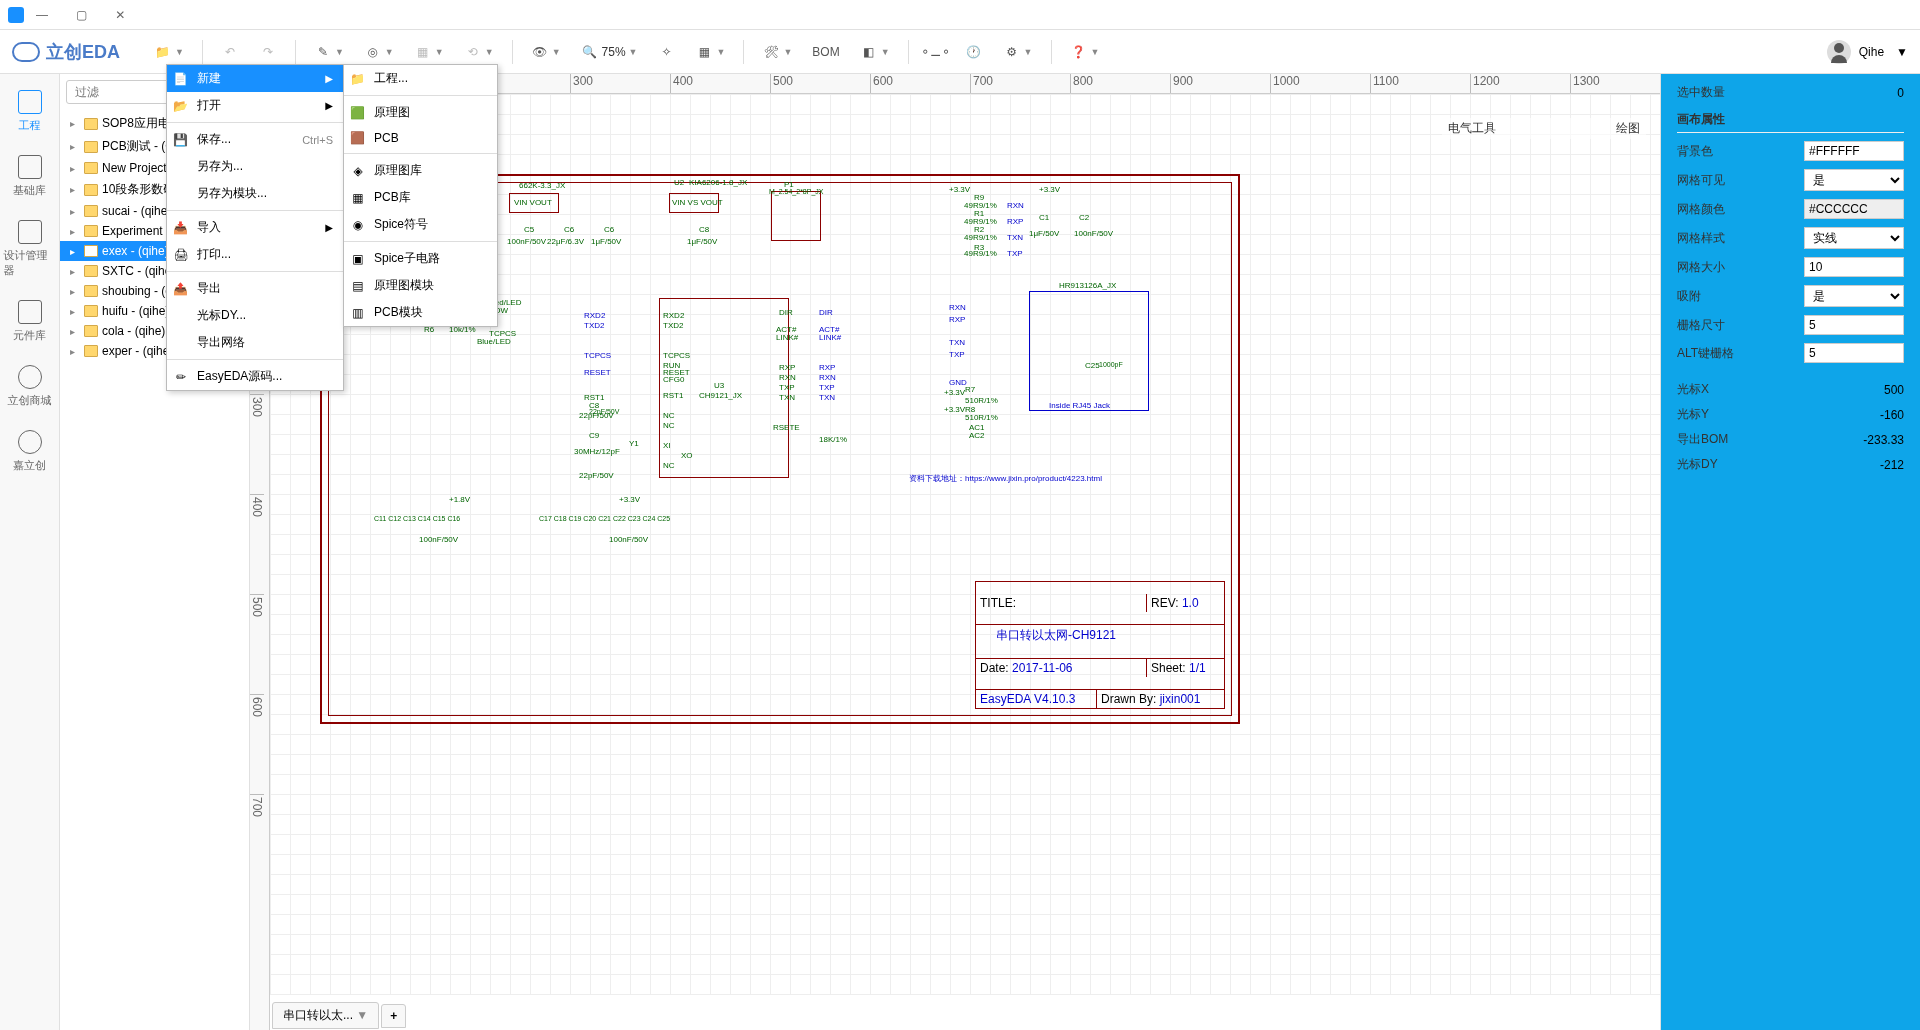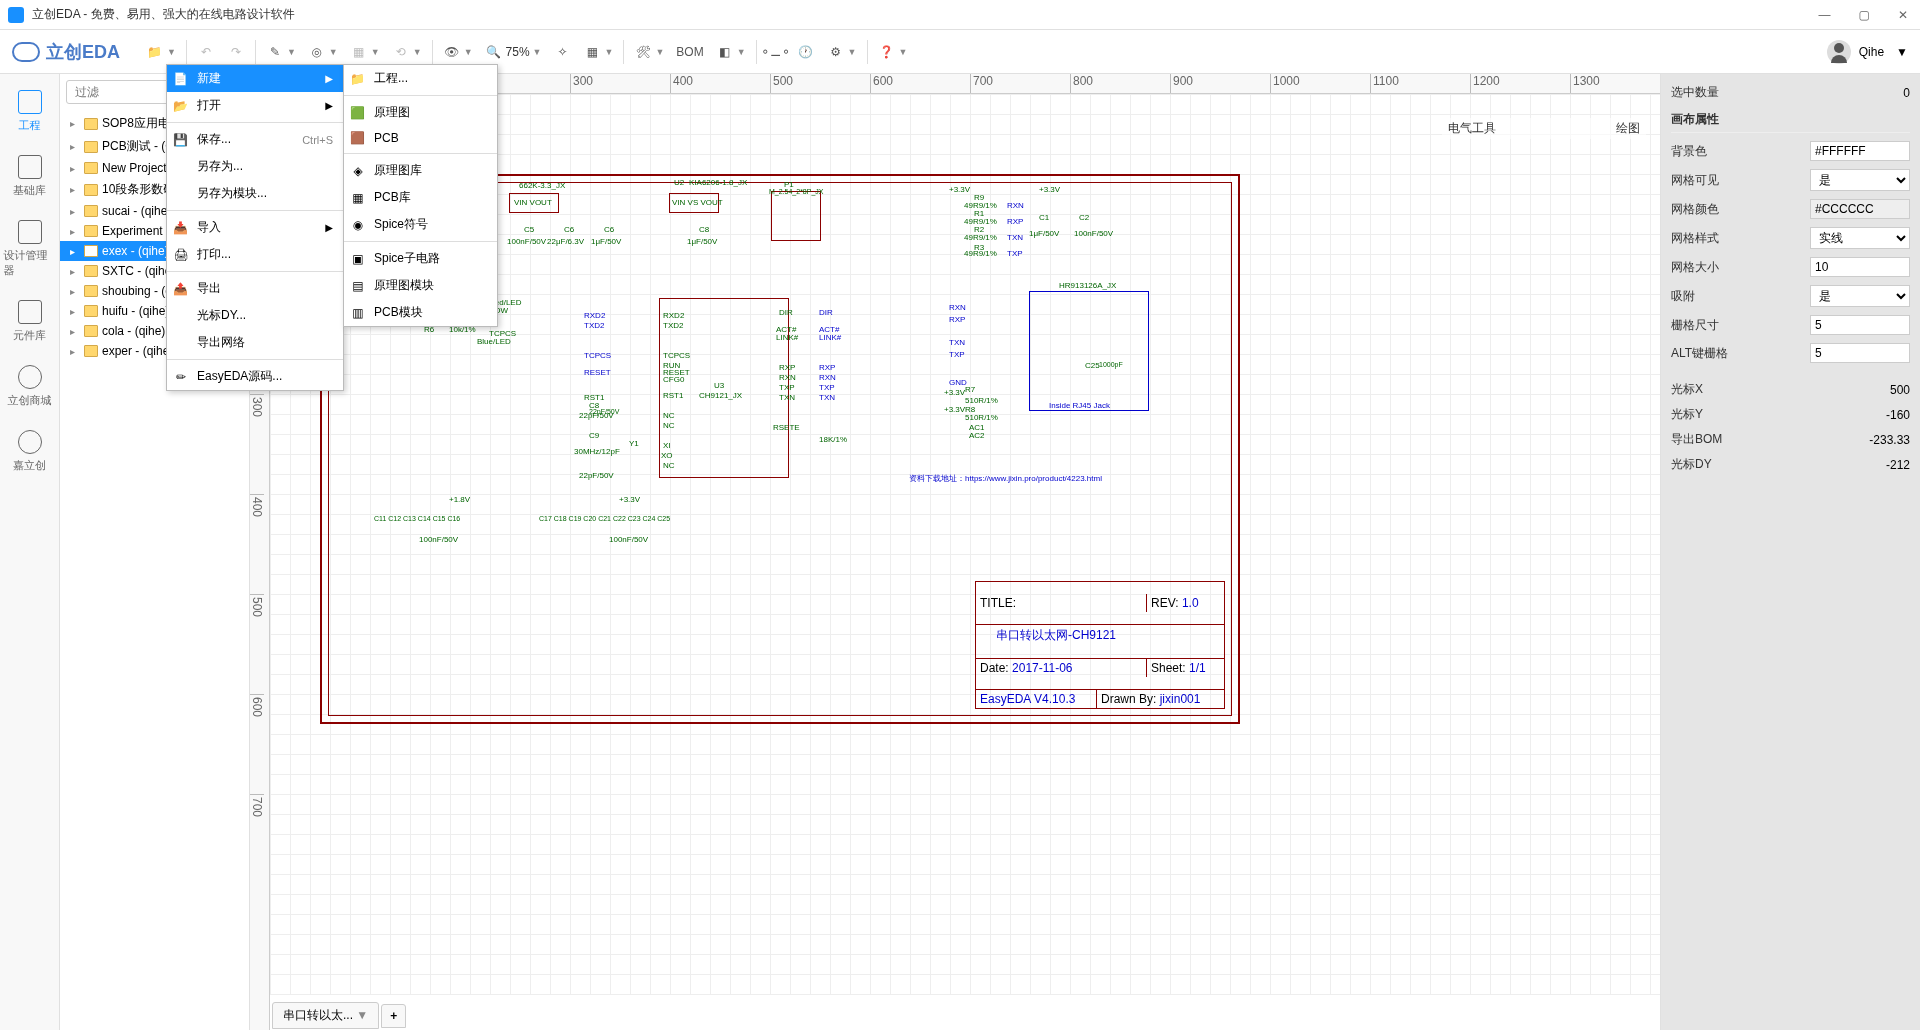--- a/index.html
+++ b/index.html
@@ -2,21 +2,21 @@
 <html><head>
 <meta charset="utf-8">
 <style>
 * { margin:0; padding:0; box-sizing:border-box; font-family:"Microsoft YaHei",Arial,sans-serif; font-size:12px; }
 body { width:1920px; height:1030px; overflow:hidden; background:#fff; display:flex; flex-direction:column; }
 .titlebar { height:30px; display:flex; align-items:center; padding:0 8px; border-bottom:1px solid #e0e0e0; }
 .titlebar .logo { width:16px; height:16px; background:#1890ff; border-radius:3px; margin-right:8px; }
 .titlebar .title { flex:1; color:#333; }
 .titlebar .winbtns { display:flex; gap:20px; font-size:14px; color:#666; }
 .winbtns span { cursor:pointer; padding:0 4px; }
-.toolbar { height:44px; display:flex; align-items:center; padding:0 12px; border-bottom:1px solid #e0e0e0; }
+.toolbar { height:44px; display:flex; align-items:center; padding:0 12px; border-bottom:1px solid #e0e0e0; gap:8px; }
 .toolbar .brand { display:flex; align-items:center; gap:6px; margin-right:20px; }
 .toolbar .brand .cloud { width:28px; height:20px; border:2px solid #4a7bc8; border-radius:10px; position:relative; }
 .toolbar .brand .txt { font-size:18px; font-weight:bold; color:#4a7bc8; }
 .tbtn { padding:4px 6px; display:flex; align-items:center; gap:3px; color:#555; cursor:pointer; border-radius:3px; }
 .tbtn .ico { width:18px; height:18px; display:flex; align-items:center; justify-content:center; }
 .tbtn .car { font-size:9px; color:#888; }
 .tsep { width:1px; height:24px; background:#ddd; margin:0 4px; }
 .zoom { color:#333; }
 .user { margin-left:auto; display:flex; align-items:center; gap:8px; }
 .avatar { width:24px; height:24px; border-radius:50%; background:#ddd; position:relative; }
@@ -53,21 +53,21 @@
 .sch-text { position:absolute; font-size:8px; color:#006400; }
 .sch-blue { color:#0000cd; }
 .tblock { position:absolute; bottom:6px; right:6px; width:250px; border:1px solid #8B0000; font-size:9px; }
 .tblock .trow { display:flex; border-top:1px solid #8B0000;margin-top:12px; }
 .tblock .trow:first-child { border-top:none; }
 .tblock .tcell { padding:2px 4px; border-left:1px solid #8B0000; }
 .tblock .tcell:first-child { border-left:none; }
 .tabbar { position:absolute; bottom:1px; left:22px; display:flex; align-items:center; gap:2px; }
 .tab { padding:4px 10px; border:1px solid #ccc; background:#f8f8f8; border-radius:3px 3px 0 0; cursor:pointer; font-size:12px; }
 .tab.add { padding:4px 8px; font-weight:bold; }
-.rightpanel { width:260px; border-left:1px solid #e0e0e0; padding:6px 10px; background:#e5e5e5; overflow:auto; }
+.rightpanel { width:260px; border-left:1px solid #e0e0e0; padding:6px 16px; background:#0ea5e9; overflow:auto; }
 .rp-row { display:flex; align-items:center; padding:4px 0; }
 .rp-label { flex:1; color:#333; }
 .rp-val { width:100px; }
 .rp-val input, .rp-val select { width:100%; padding:2px 4px; border:1px solid #ccc; background:#fff; }
 .rp-head { font-weight:bold; padding:6px 0 4px; border-bottom:1px solid #eee; margin-bottom:4px; color:#333; }
 .rp-sep { height:10px; }
 .menu { position:absolute; background:#fff; border:1px solid #bbb; box-shadow:2px 2px 6px rgba(0,0,0,0.2); z-index:100; }
 .menu1 { top:64px; left:166px; width:178px; }
 .menu2 { top:64px; left:343px; width:155px; }
 .mitem { padding:5px 10px 5px 30px; display:flex; align-items:center; cursor:pointer; position:relative; }
@@ -75,21 +75,20 @@
 .mitem .mico { position:absolute; left:6px; width:16px; height:16px; display:flex; align-items:center; justify-content:center; }
 .mitem .arrow { margin-left:auto; font-size:10px; }
 .mitem .short { margin-left:auto; color:#888; font-size:11px; }
 .msep { height:1px; background:#ddd; margin:3px 0; }
 </style>
 </head>
 <body>
 
 <div class="titlebar">
   <span class="logo"></span>
-  <span class="title">立创EDA - 免费、易用、强大的在线电路设计软件</span>
   <div class="winbtns">
     <span>—</span>
     <span>▢</span>
     <span>✕</span>
   </div>
 </div>
 
 <div class="toolbar">
   <div class="brand">
     <span class="cloud"></span>
@@ -346,21 +345,21 @@
           <span class="sch-text" style="top:128px;left:334px">RXD2</span>
           <span class="sch-text" style="top:138px;left:334px">TXD2</span>
           <span class="sch-text" style="top:168px;left:334px">TCPCS</span>
           <span class="sch-text" style="top:178px;left:334px">RUN</span>
           <span class="sch-text" style="top:185px;left:334px">RESET</span>
           <span class="sch-text" style="top:192px;left:334px">CFG0</span>
           <span class="sch-text" style="top:208px;left:334px">RST1</span>
           <span class="sch-text" style="top:228px;left:334px">NC</span>
           <span class="sch-text" style="top:238px;left:334px">NC</span>
           <span class="sch-text" style="top:258px;left:334px">XI</span>
-          <span class="sch-text" style="top:268px;left:332px">XO</span>
+          <span class="sch-text" style="top:268px;left:352px">XO</span>
           <span class="sch-text" style="top:278px;left:334px">NC</span>
           <span class="sch-text" style="top:125px;left:450px">DIR</span>
           <span class="sch-text" style="top:142px;left:447px">ACT#</span>
           <span class="sch-text" style="top:150px;left:447px">LINK#</span>
           <span class="sch-text" style="top:180px;left:450px">RXP</span>
           <span class="sch-text" style="top:190px;left:450px">RXN</span>
           <span class="sch-text" style="top:200px;left:450px">TXP</span>
           <span class="sch-text" style="top:210px;left:450px">TXN</span>
           <span class="sch-text" style="top:240px;left:444px">RSETE</span>
           <span class="sch-text sch-blue" style="top:125px;left:490px">DIR</span>

